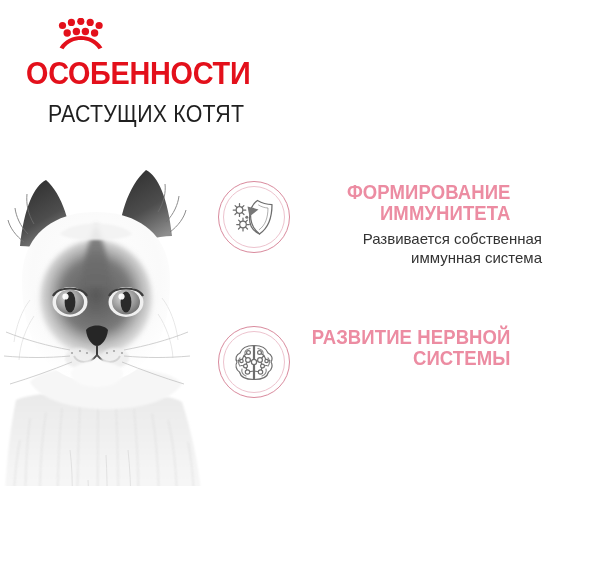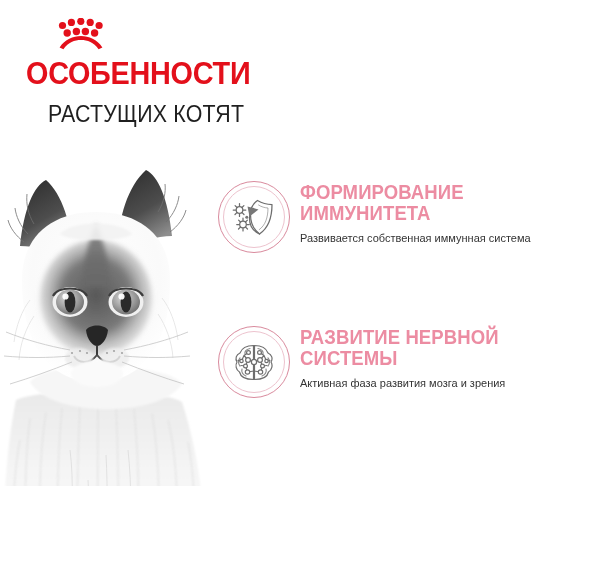--- a/index.html
+++ b/index.html
@@ -9,20 +9,21 @@
   }
   body {
     font-family: "Liberation Sans", sans-serif;
   }
   #page {
     position: relative;
     width: 600px;
     height: 486px;
     background: #ffffff;
     overflow: hidden;
+    text-align: right;
   }
 
   
   .crown {
     position: absolute;
     left: 58px;
     top: 18px;
     width: 46px;
     height: 32px;
   }
@@ -68,21 +69,21 @@
   }
   .kitten svg { display:block; }
 
   
   .feature {
     position: absolute;
     left: 218px;
     width: 372px;
     display: flex;
     align-items: flex-start;
-    gap: 10px;
+    gap: 2px;
   }
   #feature-0 { top: 181px; }
   #feature-1 { top: 326px; }
 
   .icon-badge {
     flex: 0 0 auto;
     width: 72px;
     height: 72px;
     border-radius: 50%;
     border: 1.6px solid #d98a9d;
@@ -116,21 +117,21 @@
     font-weight: bold;
     letter-spacing: 0.1px;
     text-transform: uppercase;
     transform: scaleX(0.95);
     transform-origin: left top;
     margin: 0 0 5px 0;
     max-width: 230px;
   }
   .feature-body {
     color: #333333;
-    font-size: 11px;
+    font-size: 15px;
     line-height: 19px;
     font-weight: normal;
     margin: 0;
     max-width: 250px;
   }
 </style>
 </head>
 <body>
 
 <div id="page">
@@ -378,17 +379,16 @@
           <circle cx="28" cy="20" r="2.4"></circle>
           <circle cx="30.5" cy="26" r="1.9"></circle>
           <circle cx="28.5" cy="32" r="2.2"></circle>
           <circle cx="34.5" cy="21" r="1.7"></circle>
           <circle cx="22" cy="22" r="2.6"></circle>
         </g>
       </svg>
     </div>
     <div class="feature-text">
       <div class="feature-head">РАЗВИТИЕ НЕРВНОЙ СИСТЕМЫ</div>
-      <div class="feature-body">Активная фаза развития мозга и зрения</div>
     </div>
   </div>
 
 </div>
 
 </body></html>

